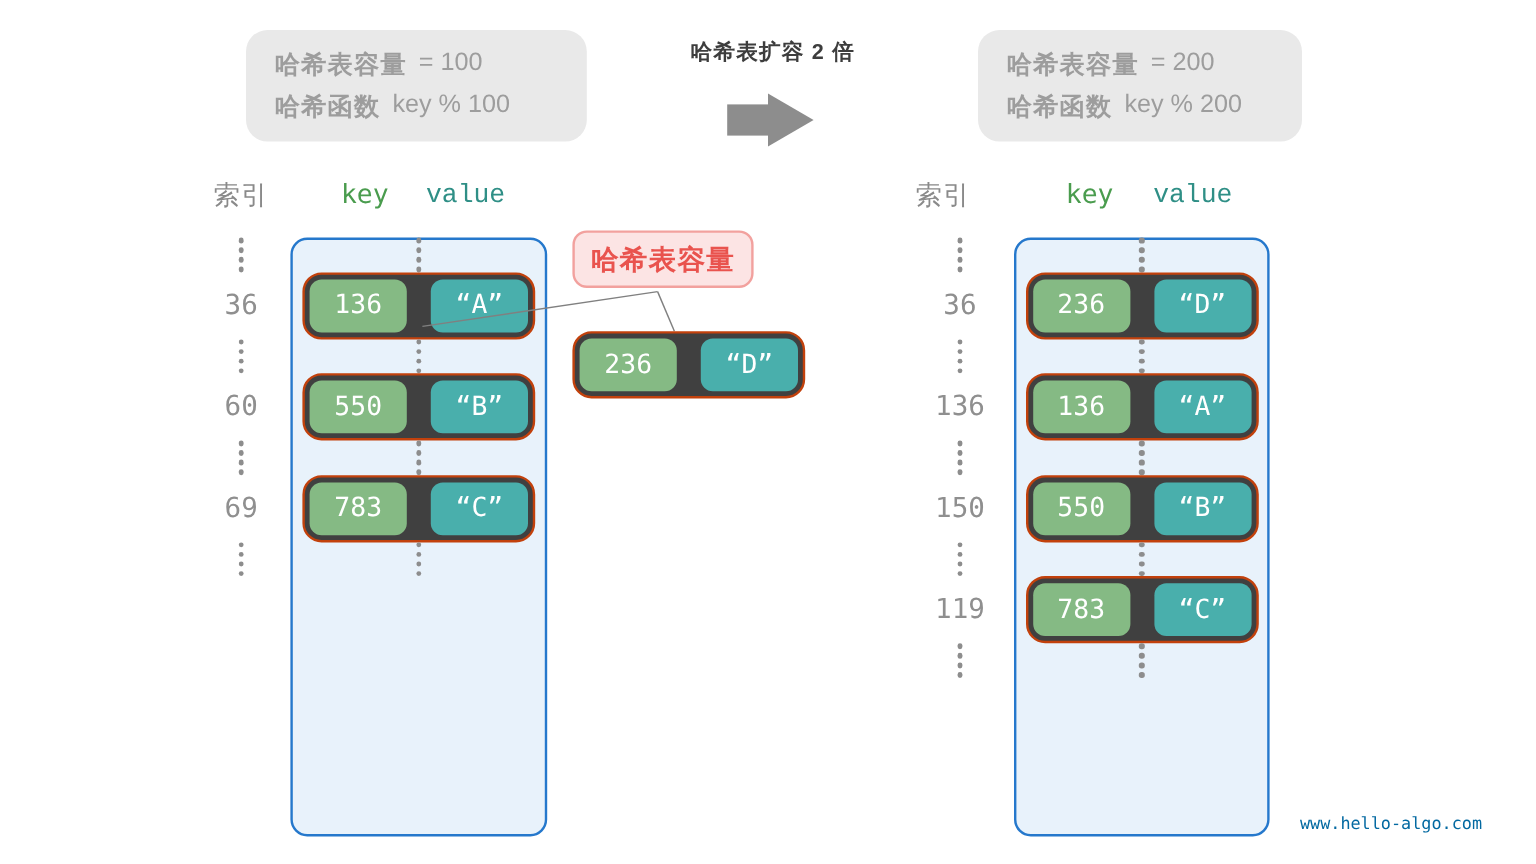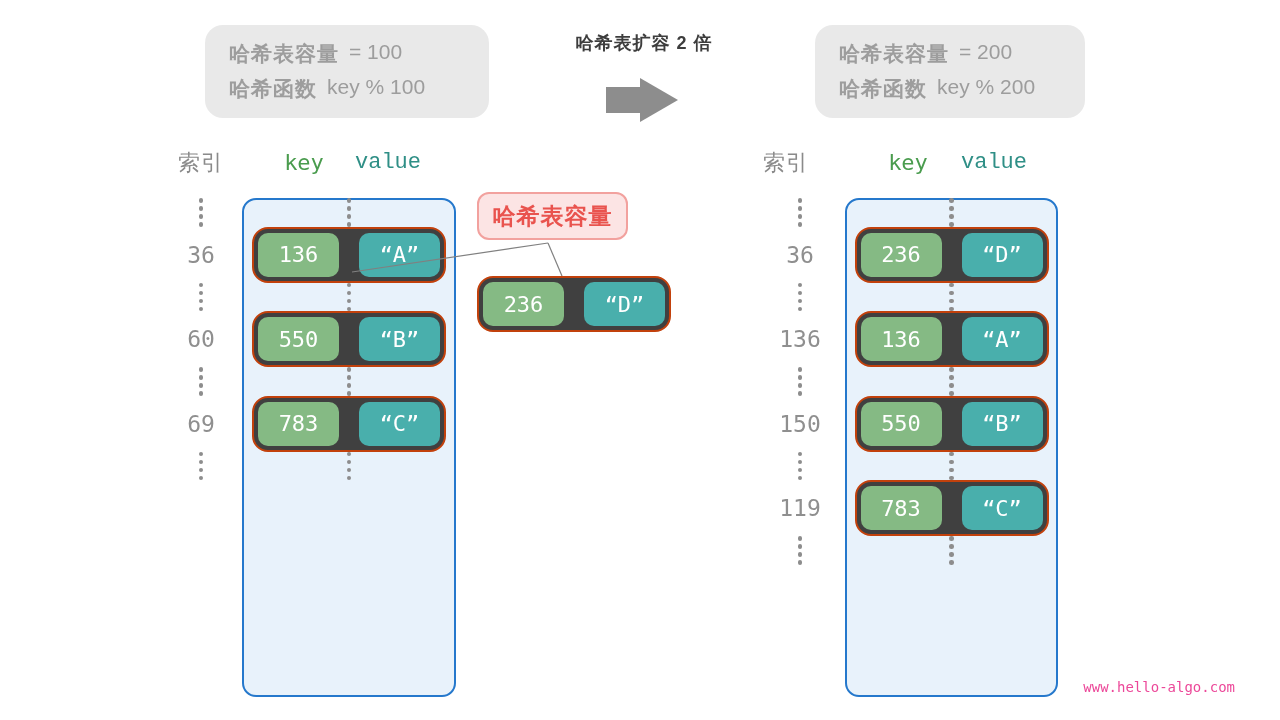--- a/index.html
+++ b/index.html
@@ -87,21 +87,21 @@
     background:#fce4e4; border:2px solid #f2a19e; border-radius:12px;
     display:flex; align-items:center; justify-content:center;
     font-size:23px; font-weight:bold; color:#e9534e; letter-spacing:1px; z-index:4;
   }
   #conflict-pair { position:absolute; left:477px; top:276px; z-index:4; }
 
   #connector-svg { position:absolute; left:0; top:0; z-index:3; pointer-events:none; }
 
   .watermark {
     position:absolute; right:45px; top:679px;
-    font-family:"DejaVu Sans Mono", monospace; font-size:14px; color:#ec4899;
+    font-family:"DejaVu Sans Mono", monospace; font-size:14px; color:#0369a1;
   }
 </style>
 </head>
 <body>
 
 <div class="info-box" id="info-left">
   <div class="info-line">
     <span class="info-label">哈希表容量</span>
     <span class="info-value">= 100</span>
   </div>

